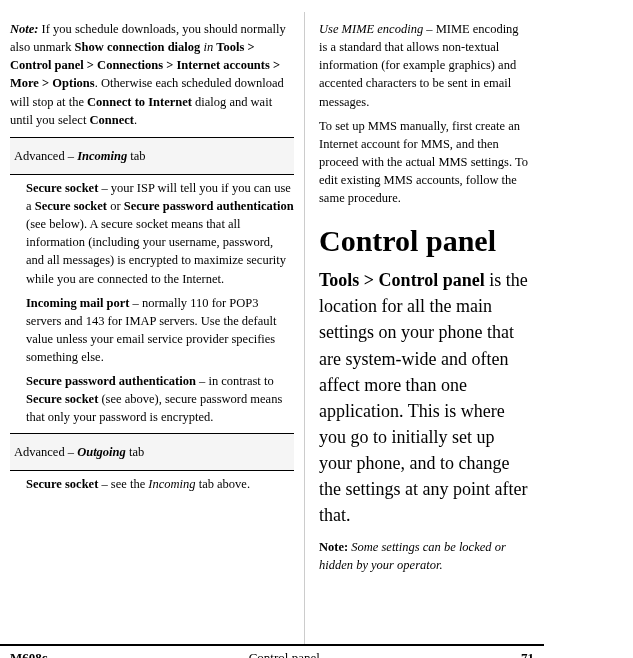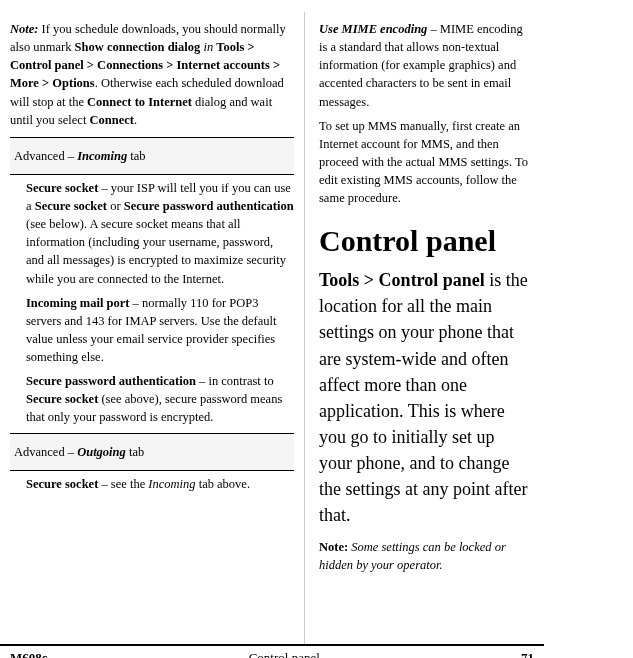--- a/index.html
+++ b/index.html
@@ -183,21 +183,21 @@
       font-weight: bold;
     }
 
     .outgoing-label {
       font-weight: bold;
       font-style: italic;
     }
 
     .use-mime-label {
       font-style: italic;
-      font-weight: bold;
+      font-weight: normal;
     }
   </style>
 </head>
 <body>
 
 <div class="page-container">
   <div class="content-area">
 
     <div class="left-column">
 

